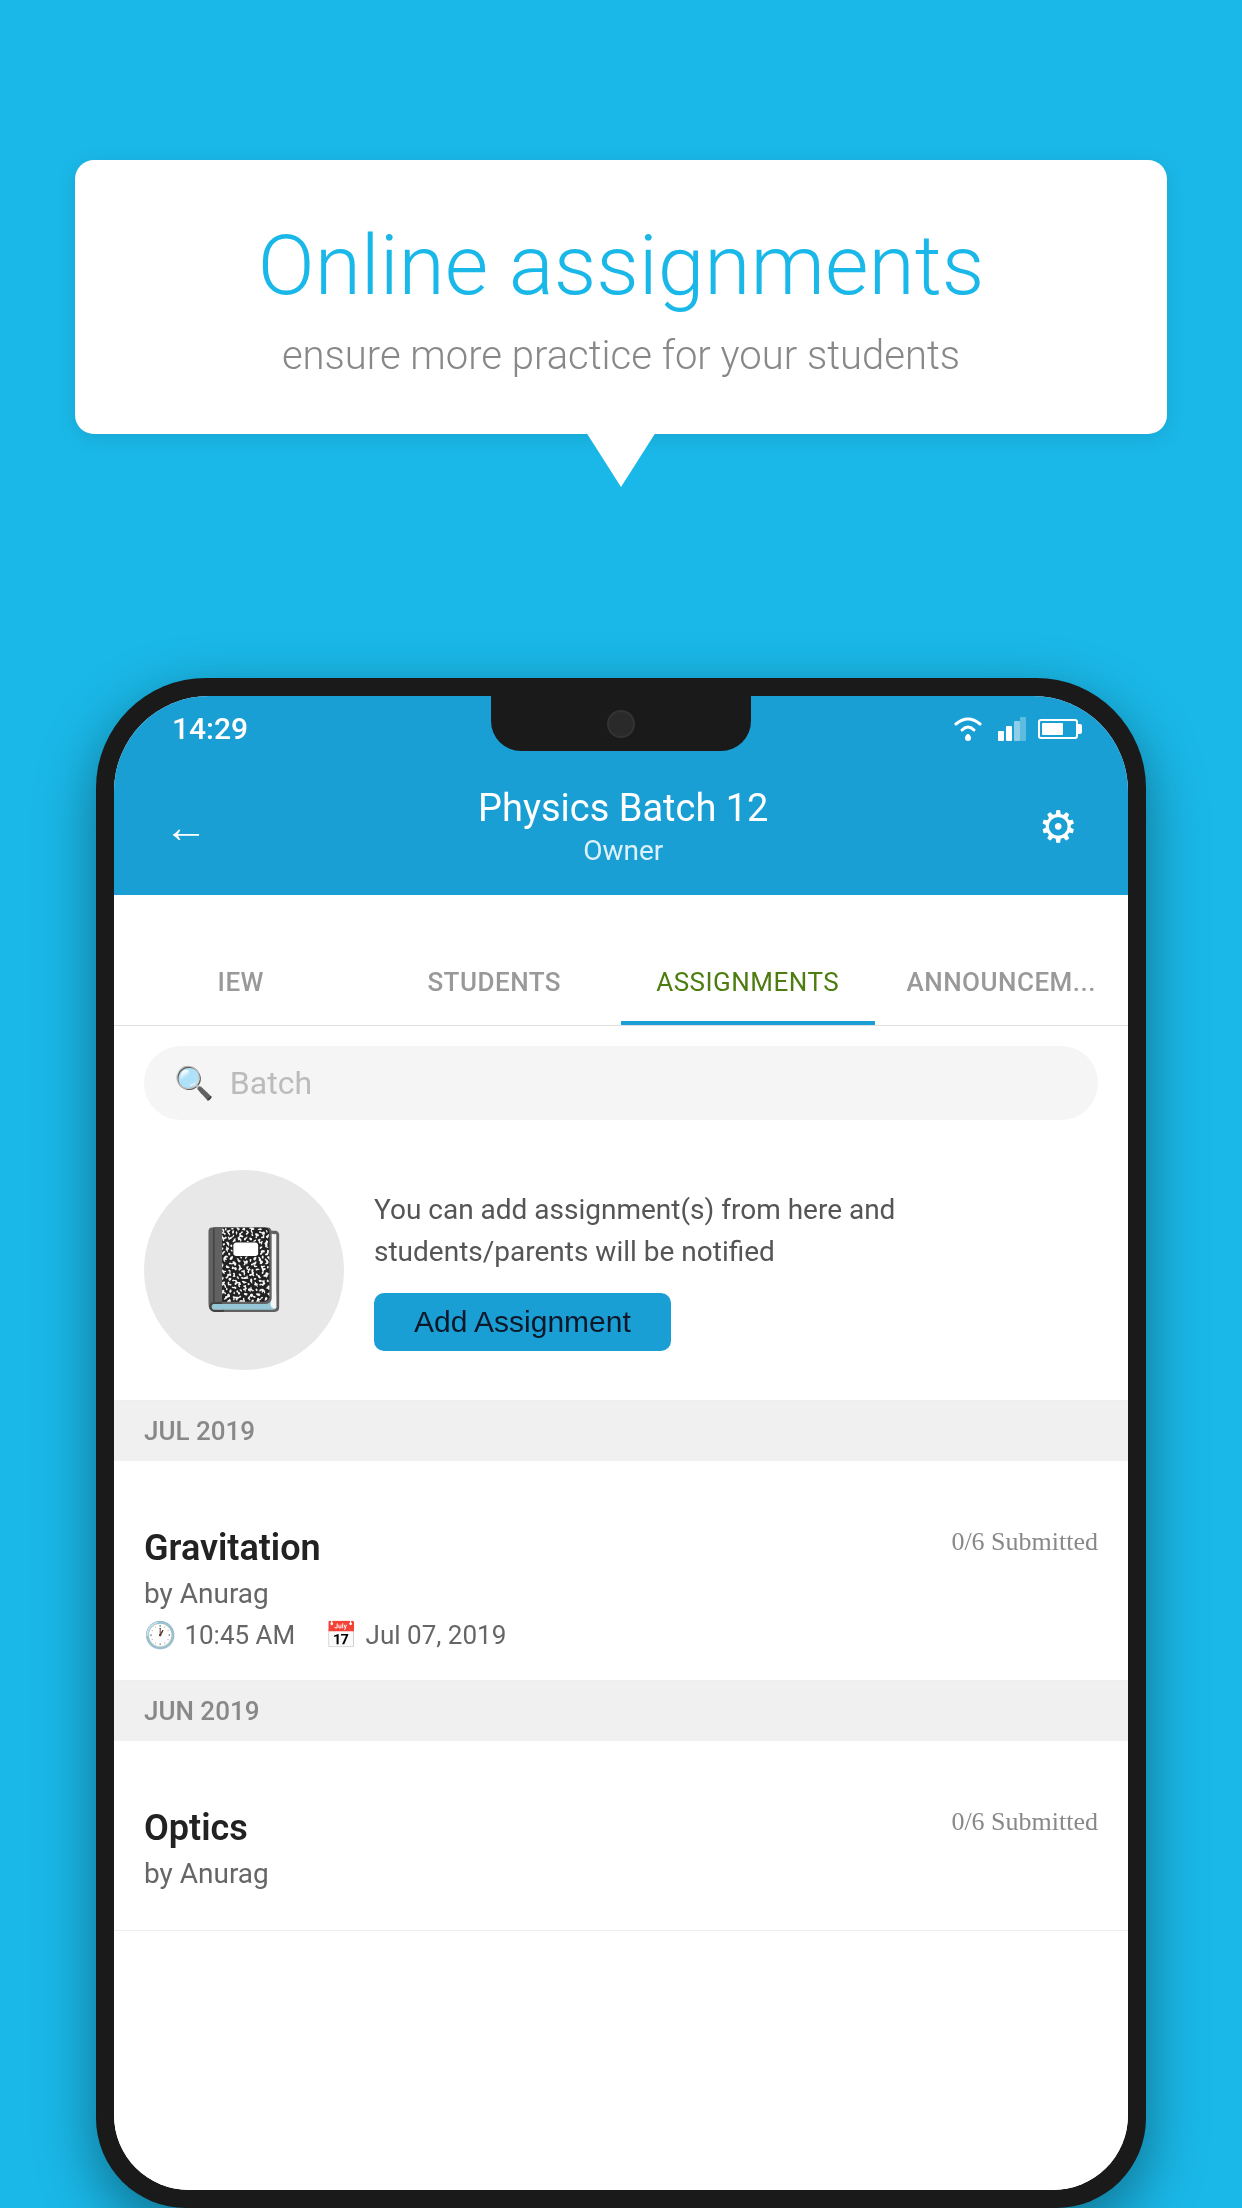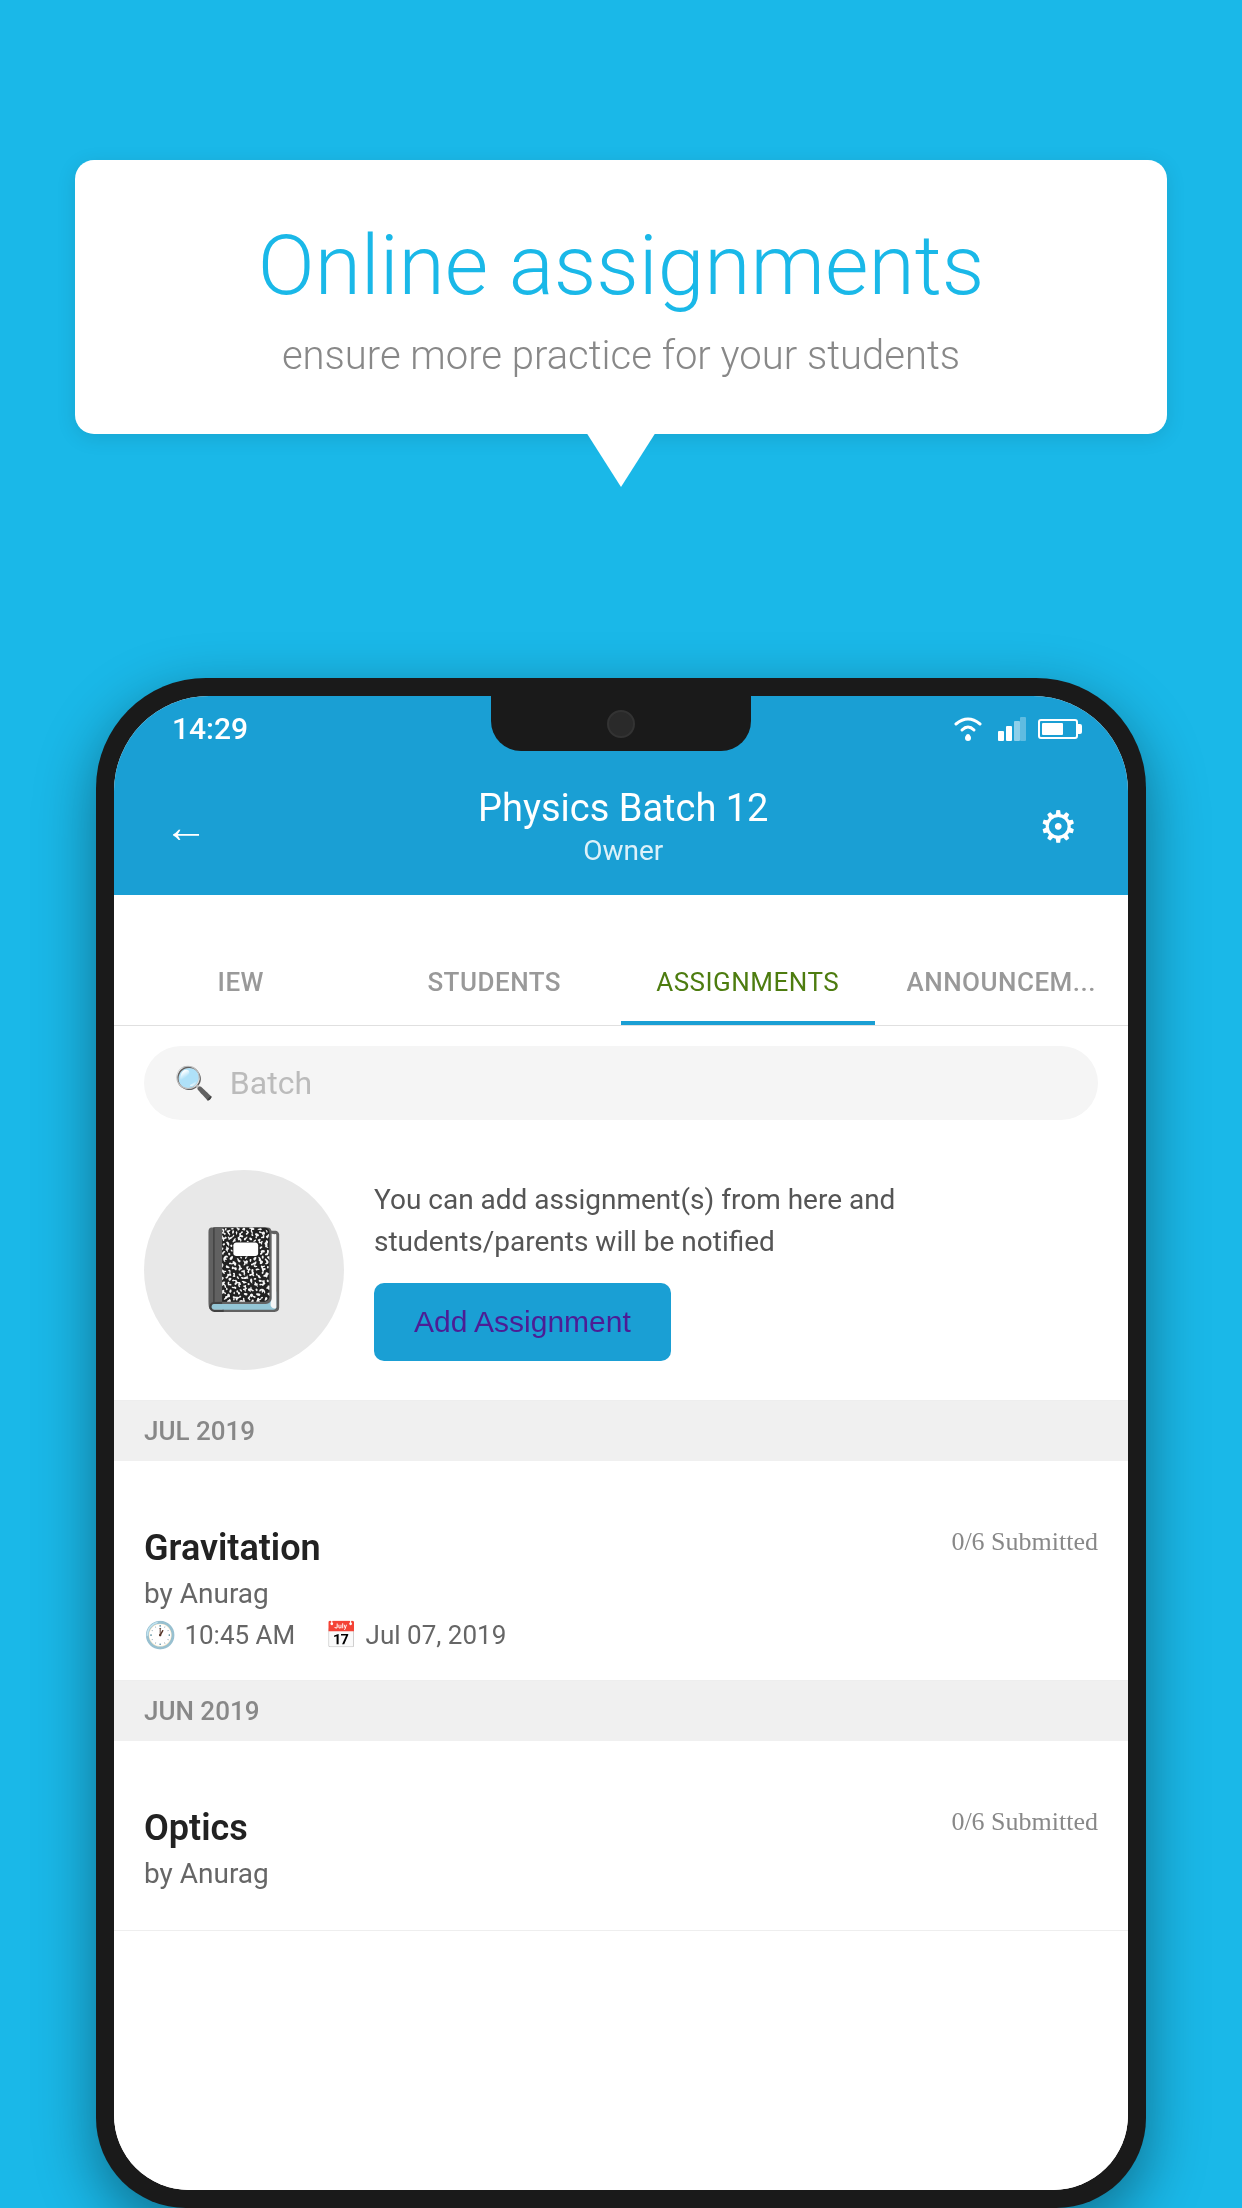--- a/index.html
+++ b/index.html
@@ -296,24 +296,24 @@
 
     .promo-text {
       color: #555;
       font-size: 28px;
       line-height: 1.5;
       margin-bottom: 20px;
     }
 
     .add-assignment-btn {
       background: #1a9fd4;
-      color: #4c1d95;
+      color: #0f172a;
       border: none;
       border-radius: 10px;
-      padding: 22px 40px;
+      padding: 12px 40px;
       font-size: 30px;
       font-weight: 500;
       cursor: pointer;
       display: inline-block;
     }
 
     
     .month-separator {
       background: #f0f0f0;
       padding: 15px 30px;

